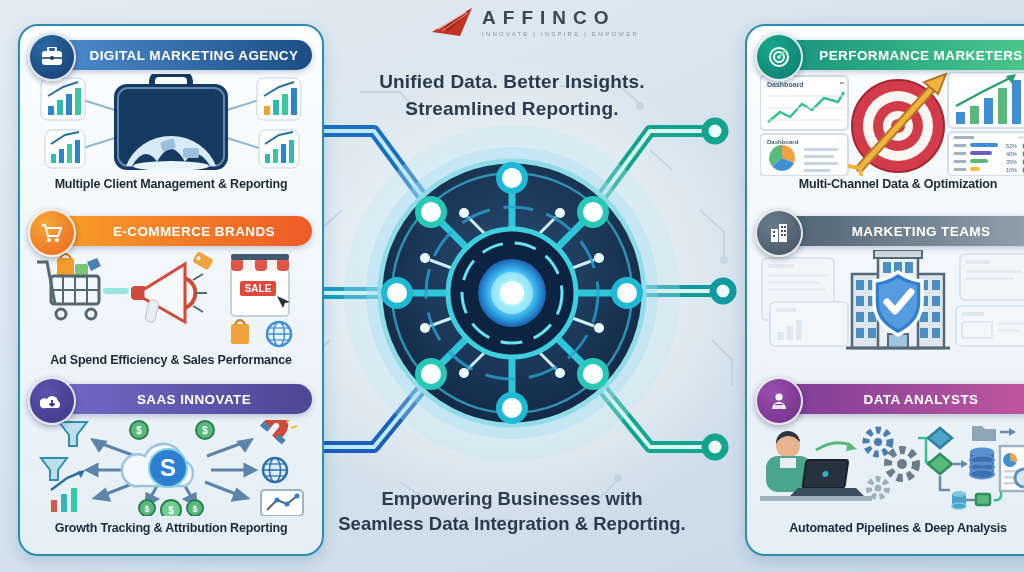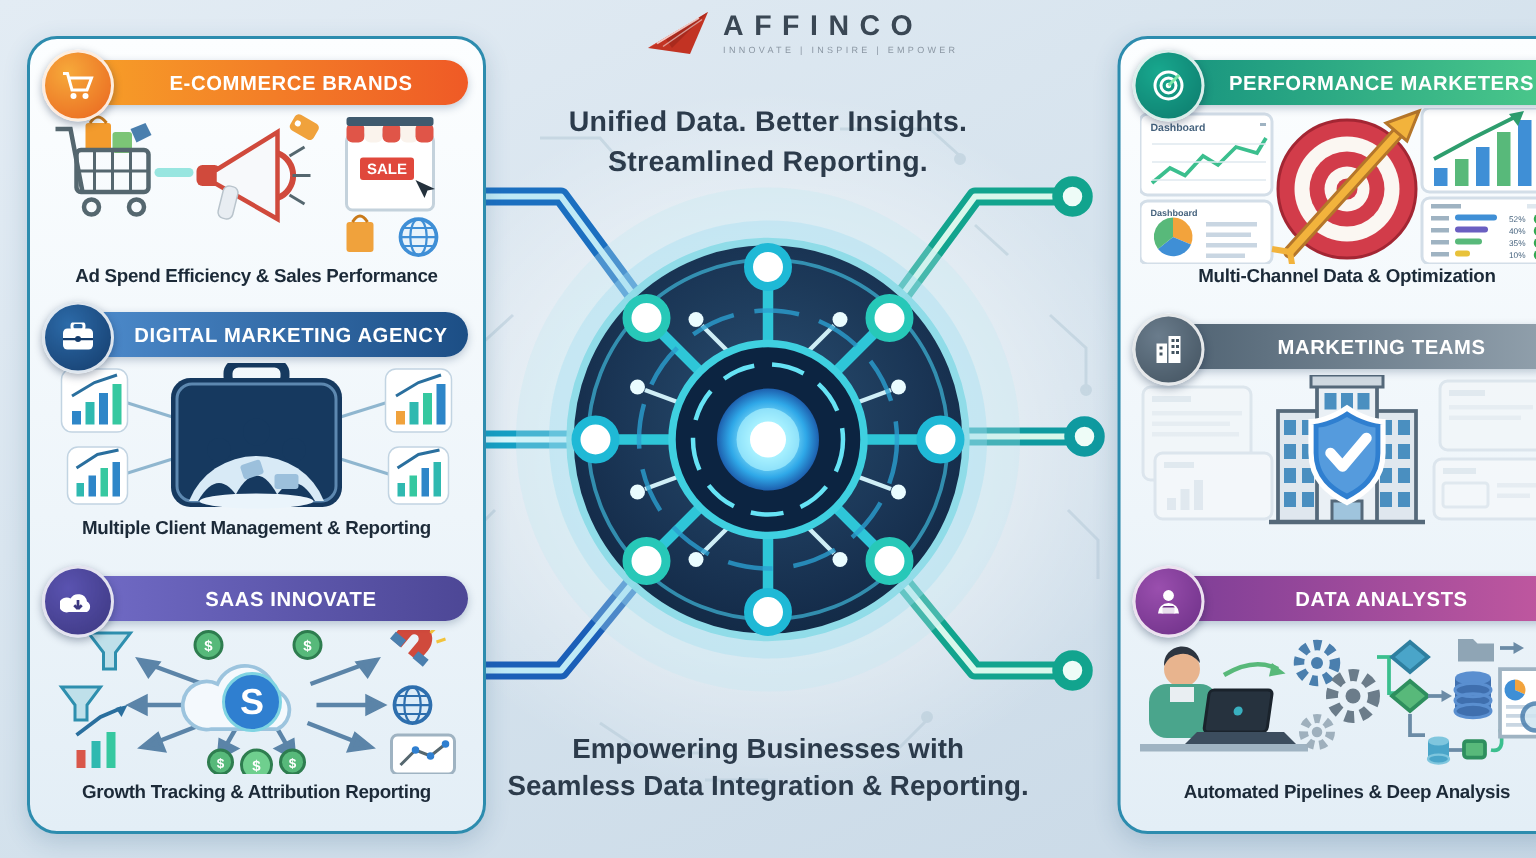--- a/index.html
+++ b/index.html
@@ -172,93 +172,20 @@
     <div>Unified Data. Better Insights.</div>
     <div>Streamlined Reporting.</div>
   </div>
   <div class="footline">
     <div>Empowering Businesses with</div>
     <div>Seamless Data Integration &amp; Reporting.</div>
   </div>
 
   <div class="side-card left">
 
-    <div class="section s2">
-      <div class="banner">
-        <div class="banner-icon" style="background:radial-gradient(circle at 35% 30%,#f6a93a,#e9641f);">
-          <svg width="22" height="20" viewBox="0 0 22 20">
-              <path d="M1 2 H4 L7 13 H17 L20 5 H5" fill="none" stroke="#fff" stroke-width="2"></path>
-              <circle cx="8" cy="17" r="2" fill="#fff"></circle>
-              <circle cx="16" cy="17" r="2" fill="#fff"></circle>
-            </svg>
-        </div>
-        <div class="banner-pill" style="background:linear-gradient(90deg,#f7a028,#ef5a26);">E-COMMERCE BRANDS</div>
-      </div>
-      <div class="figure">
-        <svg width="272" height="96" viewBox="0 0 272 96">
-          <g>
-            <rect x="22" y="6" width="17" height="19" rx="2" fill="#f39b2d"></rect>
-              <path d="M25 6 Q30 -2 36 6" fill="none" stroke="#c97a1a" stroke-width="2"></path>
-            <rect x="40" y="12" width="13" height="14" rx="2" fill="#7cc576"></rect>
-            <path d="M52 10 l10 -4 l4 8 l-10 5 Z" fill="#4a7fae"></path>
-            <path d="M2 10 H12 L20 52" fill="none" stroke="#55676f" stroke-width="3"></path>
-            <rect x="16" y="24" width="48" height="28" rx="3" fill="none" stroke="#55676f" stroke-width="3"></rect>
-            <line x1="28" y1="24" x2="28" y2="52" stroke="#55676f" stroke-width="2"></line>
-              <line x1="40" y1="24" x2="40" y2="52" stroke="#55676f" stroke-width="2"></line>
-              <line x1="52" y1="24" x2="52" y2="52" stroke="#55676f" stroke-width="2"></line>
-              <line x1="16" y1="38" x2="64" y2="38" stroke="#55676f" stroke-width="2"></line>
-            <circle cx="26" cy="62" r="5" fill="none" stroke="#55676f" stroke-width="3"></circle>
-              <circle cx="56" cy="62" r="5" fill="none" stroke="#55676f" stroke-width="3"></circle>
-          </g>
-          <rect x="68" y="36" width="26" height="6" rx="3" fill="#7fe0d8" opacity=".8"></rect>
-          <g>
-            <rect x="96" y="34" width="16" height="14" rx="4" fill="#d04a3c"></rect>
-            <path d="M108 38 L150 12 L150 70 L108 46 Z" fill="#f7f9fb" stroke="#d04a3c" stroke-width="3"></path>
-            <path d="M150 26 A16 16 0 0 1 150 56" fill="none" stroke="#d04a3c" stroke-width="4"></path>
-            <rect x="112" y="48" width="10" height="22" rx="4" fill="#e8edf2" stroke="#b9c4cc" transform="rotate(14 117 59)"></rect>
-            <g stroke="#55676f" stroke-width="2">
-                <line x1="158" y1="28" x2="168" y2="22"></line>
-                <line x1="160" y1="41" x2="172" y2="41"></line>
-                <line x1="158" y1="54" x2="168" y2="60"></line>
-              </g>
-          </g>
-          <g transform="rotate(30 166 10)">
-              <rect x="158" y="2" width="18" height="12" rx="3" fill="#f0a23c"></rect>
-              <circle cx="162" cy="8" r="2" fill="#fff"></circle>
-            </g>
-          <g>
-            <rect x="196" y="14" width="58" height="50" rx="4" fill="#fff" stroke="#c4d2dc" stroke-width="2"></rect>
-            <g>
-                <rect x="196" y="6" width="12" height="13" rx="4" fill="#e05548"></rect>
-                <rect x="208" y="6" width="12" height="13" rx="4" fill="#faf3ec"></rect>
-                <rect x="220" y="6" width="12" height="13" rx="4" fill="#e05548"></rect>
-                <rect x="232" y="6" width="12" height="13" rx="4" fill="#faf3ec"></rect>
-                <rect x="242" y="6" width="12" height="13" rx="4" fill="#e05548"></rect>
-              </g>
-            <rect x="196" y="2" width="58" height="6" rx="2" fill="#3f5a6e"></rect>
-            <rect x="204" y="28" width="38" height="17" rx="3" fill="#e0483c" stroke="#fff" stroke-width="2"></rect>
-            <text x="223" y="40" text-anchor="middle" font-size="10" font-weight="bold" fill="#fff" font-family="Liberation Sans, sans-serif">SALE</text>
-            <path d="M242 44 l6 12 l2 -5 l5 -1 Z" fill="#24313c"></path>
-          </g>
-          <g>
-              <rect x="196" y="72" width="18" height="20" rx="2" fill="#f0a23c"></rect>
-              <path d="M200 72 Q205 64 210 72" fill="none" stroke="#c97a1a" stroke-width="2"></path>
-            </g>
-          <g>
-              <circle cx="244" cy="82" r="12" fill="#e8f3fb" stroke="#3f8fd6" stroke-width="2.5"></circle>
-              <ellipse cx="244" cy="82" rx="5.5" ry="12" fill="none" stroke="#3f8fd6" stroke-width="1.5"></ellipse>
-              <line x1="232" y1="82" x2="256" y2="82" stroke="#3f8fd6" stroke-width="1.5"></line>
-              <line x1="234" y1="76" x2="254" y2="76" stroke="#3f8fd6" stroke-width="1.2"></line>
-              <line x1="234" y1="88" x2="254" y2="88" stroke="#3f8fd6" stroke-width="1.2"></line>
-            </g>
-        </svg>
-      </div>
-      <div class="caption">Ad Spend Efficiency &amp; Sales Performance</div>
-    </div>
-
     <div class="section s1">
       <div class="banner">
         <div class="banner-icon" style="background:radial-gradient(circle at 35% 30%,#2c6aa8,#143c6b);">
           <svg width="22" height="20" viewBox="0 0 22 20">
               <rect x="7" y="0" width="8" height="5" rx="2" fill="none" stroke="#fff" stroke-width="2"></rect>
               <rect x="1" y="4" width="20" height="14" rx="3" fill="#fff"></rect>
               <line x1="1" y1="11" x2="21" y2="11" stroke="#143c6b" stroke-width="1.5"></line>
               <circle cx="11" cy="11" r="2" fill="#143c6b"></circle>
             </svg>
         </div>
@@ -311,20 +238,93 @@
               <path d="M147 92 Q161 68 175 92 Z" fill="#16395f"></path>
             <rect x="126" y="66" width="14" height="10" rx="2" fill="#9cc0dc" transform="rotate(-18 133 71)"></rect>
             <rect x="148" y="74" width="16" height="10" rx="2" fill="#9cc0dc"></rect>
             <ellipse cx="136" cy="92" rx="38" ry="5" fill="#eaf4fb"></ellipse>
           </g>
         </svg>
       </div>
       <div class="caption">Multiple Client Management &amp; Reporting</div>
     </div>
 
+    <div class="section s2">
+      <div class="banner">
+        <div class="banner-icon" style="background:radial-gradient(circle at 35% 30%,#f6a93a,#e9641f);">
+          <svg width="22" height="20" viewBox="0 0 22 20">
+              <path d="M1 2 H4 L7 13 H17 L20 5 H5" fill="none" stroke="#fff" stroke-width="2"></path>
+              <circle cx="8" cy="17" r="2" fill="#fff"></circle>
+              <circle cx="16" cy="17" r="2" fill="#fff"></circle>
+            </svg>
+        </div>
+        <div class="banner-pill" style="background:linear-gradient(90deg,#f7a028,#ef5a26);">E-COMMERCE BRANDS</div>
+      </div>
+      <div class="figure">
+        <svg width="272" height="96" viewBox="0 0 272 96">
+          <g>
+            <rect x="22" y="6" width="17" height="19" rx="2" fill="#f39b2d"></rect>
+              <path d="M25 6 Q30 -2 36 6" fill="none" stroke="#c97a1a" stroke-width="2"></path>
+            <rect x="40" y="12" width="13" height="14" rx="2" fill="#7cc576"></rect>
+            <path d="M52 10 l10 -4 l4 8 l-10 5 Z" fill="#4a7fae"></path>
+            <path d="M2 10 H12 L20 52" fill="none" stroke="#55676f" stroke-width="3"></path>
+            <rect x="16" y="24" width="48" height="28" rx="3" fill="none" stroke="#55676f" stroke-width="3"></rect>
+            <line x1="28" y1="24" x2="28" y2="52" stroke="#55676f" stroke-width="2"></line>
+              <line x1="40" y1="24" x2="40" y2="52" stroke="#55676f" stroke-width="2"></line>
+              <line x1="52" y1="24" x2="52" y2="52" stroke="#55676f" stroke-width="2"></line>
+              <line x1="16" y1="38" x2="64" y2="38" stroke="#55676f" stroke-width="2"></line>
+            <circle cx="26" cy="62" r="5" fill="none" stroke="#55676f" stroke-width="3"></circle>
+              <circle cx="56" cy="62" r="5" fill="none" stroke="#55676f" stroke-width="3"></circle>
+          </g>
+          <rect x="68" y="36" width="26" height="6" rx="3" fill="#7fe0d8" opacity=".8"></rect>
+          <g>
+            <rect x="96" y="34" width="16" height="14" rx="4" fill="#d04a3c"></rect>
+            <path d="M108 38 L150 12 L150 70 L108 46 Z" fill="#f7f9fb" stroke="#d04a3c" stroke-width="3"></path>
+            <path d="M150 26 A16 16 0 0 1 150 56" fill="none" stroke="#d04a3c" stroke-width="4"></path>
+            <rect x="112" y="48" width="10" height="22" rx="4" fill="#e8edf2" stroke="#b9c4cc" transform="rotate(14 117 59)"></rect>
+            <g stroke="#55676f" stroke-width="2">
+                <line x1="158" y1="28" x2="168" y2="22"></line>
+                <line x1="160" y1="41" x2="172" y2="41"></line>
+                <line x1="158" y1="54" x2="168" y2="60"></line>
+              </g>
+          </g>
+          <g transform="rotate(30 166 10)">
+              <rect x="158" y="2" width="18" height="12" rx="3" fill="#f0a23c"></rect>
+              <circle cx="162" cy="8" r="2" fill="#fff"></circle>
+            </g>
+          <g>
+            <rect x="196" y="14" width="58" height="50" rx="4" fill="#fff" stroke="#c4d2dc" stroke-width="2"></rect>
+            <g>
+                <rect x="196" y="6" width="12" height="13" rx="4" fill="#e05548"></rect>
+                <rect x="208" y="6" width="12" height="13" rx="4" fill="#faf3ec"></rect>
+                <rect x="220" y="6" width="12" height="13" rx="4" fill="#e05548"></rect>
+                <rect x="232" y="6" width="12" height="13" rx="4" fill="#faf3ec"></rect>
+                <rect x="242" y="6" width="12" height="13" rx="4" fill="#e05548"></rect>
+              </g>
+            <rect x="196" y="2" width="58" height="6" rx="2" fill="#3f5a6e"></rect>
+            <rect x="204" y="28" width="38" height="17" rx="3" fill="#e0483c" stroke="#fff" stroke-width="2"></rect>
+            <text x="223" y="40" text-anchor="middle" font-size="10" font-weight="bold" fill="#fff" font-family="Liberation Sans, sans-serif">SALE</text>
+            <path d="M242 44 l6 12 l2 -5 l5 -1 Z" fill="#24313c"></path>
+          </g>
+          <g>
+              <rect x="196" y="72" width="18" height="20" rx="2" fill="#f0a23c"></rect>
+              <path d="M200 72 Q205 64 210 72" fill="none" stroke="#c97a1a" stroke-width="2"></path>
+            </g>
+          <g>
+              <circle cx="244" cy="82" r="12" fill="#e8f3fb" stroke="#3f8fd6" stroke-width="2.5"></circle>
+              <ellipse cx="244" cy="82" rx="5.5" ry="12" fill="none" stroke="#3f8fd6" stroke-width="1.5"></ellipse>
+              <line x1="232" y1="82" x2="256" y2="82" stroke="#3f8fd6" stroke-width="1.5"></line>
+              <line x1="234" y1="76" x2="254" y2="76" stroke="#3f8fd6" stroke-width="1.2"></line>
+              <line x1="234" y1="88" x2="254" y2="88" stroke="#3f8fd6" stroke-width="1.2"></line>
+            </g>
+        </svg>
+      </div>
+      <div class="caption">Ad Spend Efficiency &amp; Sales Performance</div>
+    </div>
+
     <div class="section s3">
       <div class="banner">
         <div class="banner-icon" style="background:radial-gradient(circle at 35% 30%,#5a53b0,#3c3780);">
           <svg width="24" height="18" viewBox="0 0 24 18">
               <path d="M6 16 a5 5 0 1 1 1 -9 a6 6 0 0 1 11 2 a4 4 0 0 1 0 7 Z" fill="#fff"></path>
               <path d="M12 8 v6 m0 0 l-2.5 -2.5 m2.5 2.5 l2.5 -2.5" stroke="#3c3780" stroke-width="1.8" fill="none"></path>
             </svg>
         </div>
         <div class="banner-pill" style="background:linear-gradient(90deg,#716bc6,#4d4796);">SAAS INNOVATE</div>
       </div>

